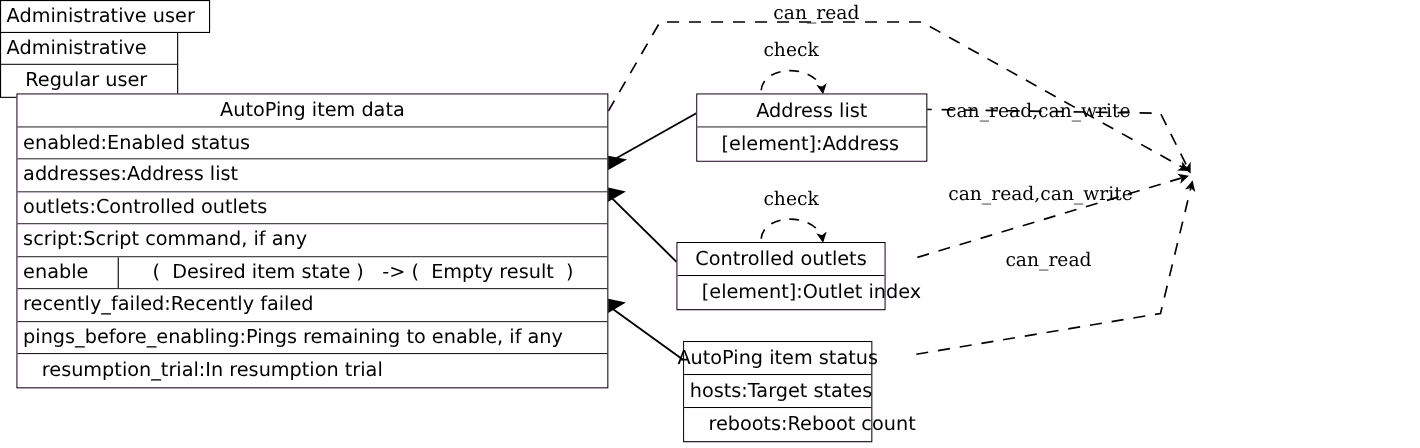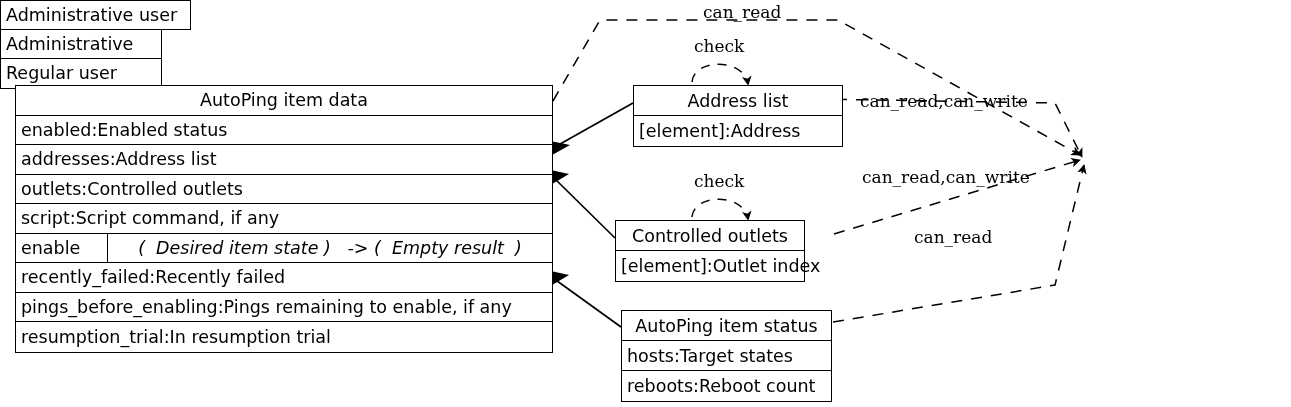--- a/index.html
+++ b/index.html
@@ -35,21 +35,21 @@
   }
   .uml-row {
     box-sizing: border-box;
     border-bottom: 1.6px solid #000;
     background: #fff;
     white-space: nowrap;
     overflow: visible;
     display: flex;
     align-items: center;
   }
-  .uml-row:last-child { border-bottom: none; }
+  .uml-row:last-child { border-bottom: none; padding-left: 17px; }
   .uml-row.title {
     justify-content: center;
   }
   .uml-row .cell-txt {
     padding-left: 5px;
     padding-right: 5px;
   }
   .uml-row.title .cell-txt { padding: 0 8px; }
 
   
@@ -66,28 +66,27 @@
     align-items: center;
     padding-left: 5px;
     white-space: nowrap;
   }
   .method-row .m-sig {
     flex: 1;
     display: flex;
     align-items: center;
     justify-content: center;
     white-space: pre;
-    font-style: italic;
   }
 
   
   .mid-box .uml-row { height: 30px; font-size: 17.5px; }
   #addr-list   { left: 633px; top: 85px;  width: 210px; }
   #ctrl-outlets{ left: 615px; top: 220px; width: 190px; }
-  #ap-status   { left: 621px; top: 310px; width: 211px; }
+  #ap-status   { left: 621px; top: 310px; width: 172px; }
 
   
   #admin-user { left: 1086px; top: 150px; width: 191px; border: none; }
   #admin-user .uml-row {
     height: 29.5px;
     font-size: 17.5px;
     border: 1.6px solid #000;
     border-bottom-width: 0;
     box-sizing: border-box;
   }

